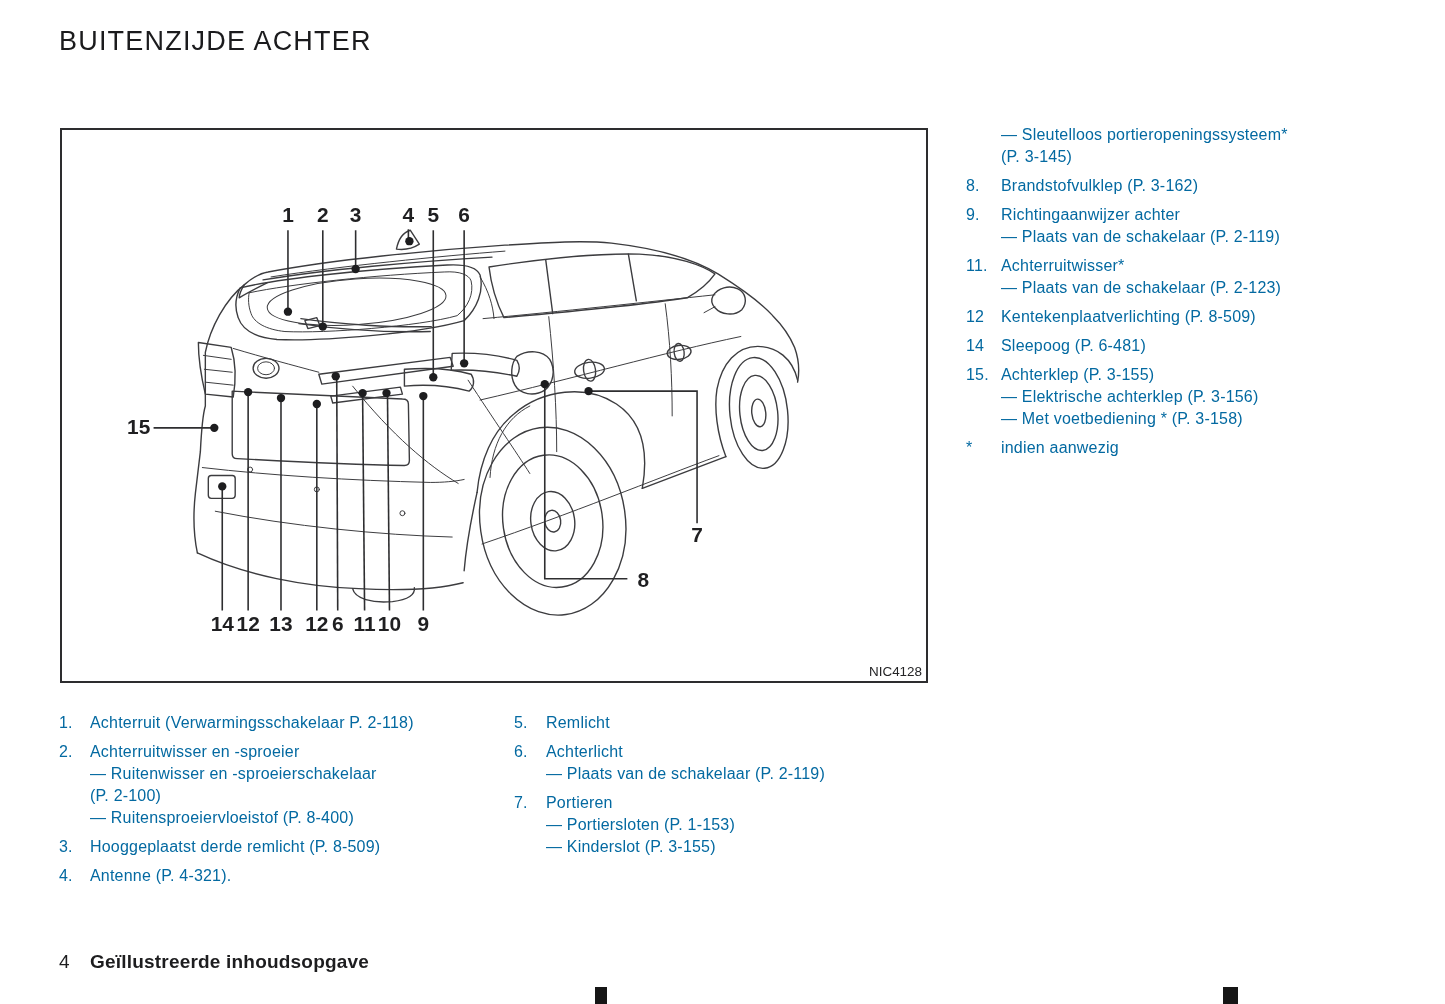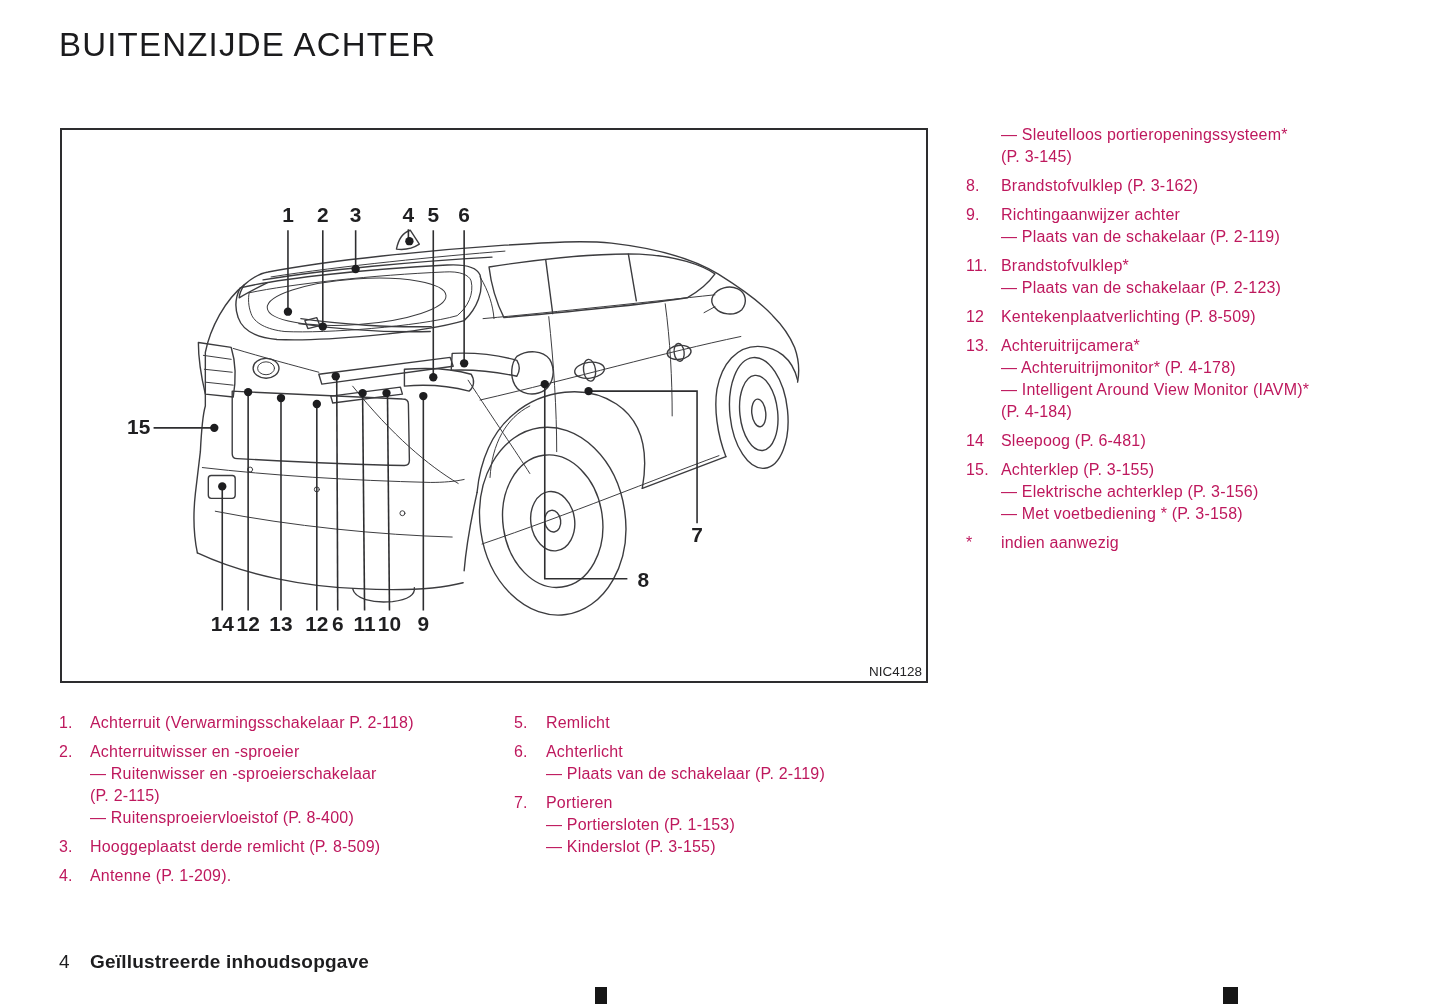--- a/index.html
+++ b/index.html
@@ -1,31 +1,31 @@
 <!DOCTYPE html>
 <html><head>
 <meta charset="utf-8">
 <style>
   html,body{margin:0;padding:0;background:#fff;}
   .page{position:relative;width:1445px;height:1004px;background:#ffffff;overflow:hidden;
         font-family:"Liberation Sans",sans-serif;color:#1d1d1f;}
-  .page-title{position:absolute;left:59px;top:26px;font-size:33px;font-weight:500;
+  .page-title{position:absolute;left:59px;top:26px;font-size:27px;font-weight:500;
         letter-spacing:1.2px;color:#1b1b1d;white-space:nowrap;}
   .figure-box{position:absolute;left:60px;top:128px;width:868px;height:555px;
         border:2px solid #2d2d2f;box-sizing:border-box;background:#fff;}
   .figure-box svg{position:absolute;left:0;top:0;width:100%;height:100%;}
   .car path,.car ellipse,.car rect,.car circle{fill:none;stroke:#3c3c3f;stroke-width:1.4;
         stroke-linecap:round;stroke-linejoin:round;}
   .car .thin{stroke-width:1;}
   .leader{fill:none;stroke:#2e2e30;stroke-width:1.6;}
   .dot{fill:#1d1d1f;stroke:none;}
   .callout-num{font-family:"Liberation Sans",sans-serif;font-size:21px;font-weight:600;
         fill:#1f1f21;text-anchor:middle;}
   .figure-code{font-family:"Liberation Sans",sans-serif;font-size:13.5px;fill:#242426;text-anchor:end;}
-  .list{position:absolute;font-size:16px;line-height:22px;letter-spacing:.2px;color:#be185d;}
+  .list{position:absolute;font-size:16px;line-height:22px;letter-spacing:.2px;color:#0369a1;}
   .item{display:flex;margin-bottom:7px;}
   .num{flex:none;display:inline-block;}
   .list-left .num{width:31px;}
   .list-mid .num{width:32px;}
   .list-right .num{width:35px;}
   .lines{flex:1;}
   .list-left{left:59px;top:712px;width:455px;}
   .list-mid{left:514px;top:712px;width:430px;}
   .list-right{left:966px;top:124px;width:458px;}
   .footer{position:absolute;left:59px;top:951px;font-size:19px;display:flex;}
@@ -191,36 +191,36 @@
         <div class="lines">
           <div class="line">Achterruit (Verwarmingsschakelaar P. 2-118)</div>
         </div>
       </div>
 
       <div class="item">
         <span class="num">2.</span>
         <div class="lines">
           <div class="line">Achterruitwisser en -sproeier</div>
           <div class="line">— Ruitenwisser en -sproeierschakelaar</div>
-          <div class="line">(P. 2-115)</div>
+          <div class="line">(P. 2-100)</div>
           <div class="line">— Ruitensproeiervloeistof (P. 8-400)</div>
         </div>
       </div>
 
       <div class="item">
         <span class="num">3.</span>
         <div class="lines">
           <div class="line">Hooggeplaatst derde remlicht (P. 8-509)</div>
         </div>
       </div>
 
       <div class="item">
         <span class="num">4.</span>
         <div class="lines">
-          <div class="line">Antenne (P. 1-209).</div>
+          <div class="line">Antenne (P. 4-321).</div>
         </div>
       </div>
     </div>
 
   <div class="list list-mid">
 
       <div class="item">
         <span class="num">5.</span>
         <div class="lines">
           <div class="line">Remlicht</div>
@@ -267,41 +267,32 @@
         <div class="lines">
           <div class="line">Richtingaanwijzer achter</div>
           <div class="line">— Plaats van de schakelaar (P. 2-119)</div>
         </div>
       </div>
 
 
       <div class="item">
         <span class="num">11.</span>
         <div class="lines">
-          <div class="line">Brandstofvulklep*</div>
+          <div class="line">Achterruitwisser*</div>
           <div class="line">— Plaats van de schakelaar (P. 2-123)</div>
         </div>
       </div>
 
       <div class="item">
         <span class="num">12</span>
         <div class="lines">
           <div class="line">Kentekenplaatverlichting (P. 8-509)</div>
         </div>
       </div>
 
-      <div class="item">
-        <span class="num">13.</span>
-        <div class="lines">
-          <div class="line">Achteruitrijcamera*</div>
-          <div class="line">— Achteruitrijmonitor* (P. 4-178)</div>
-          <div class="line">— Intelligent Around View Monitor (IAVM)*</div>
-          <div class="line">(P. 4-184)</div>
-        </div>
-      </div>
 
       <div class="item">
         <span class="num">14</span>
         <div class="lines">
           <div class="line">Sleepoog (P. 6-481)</div>
         </div>
       </div>
 
       <div class="item">
         <span class="num">15.</span>

